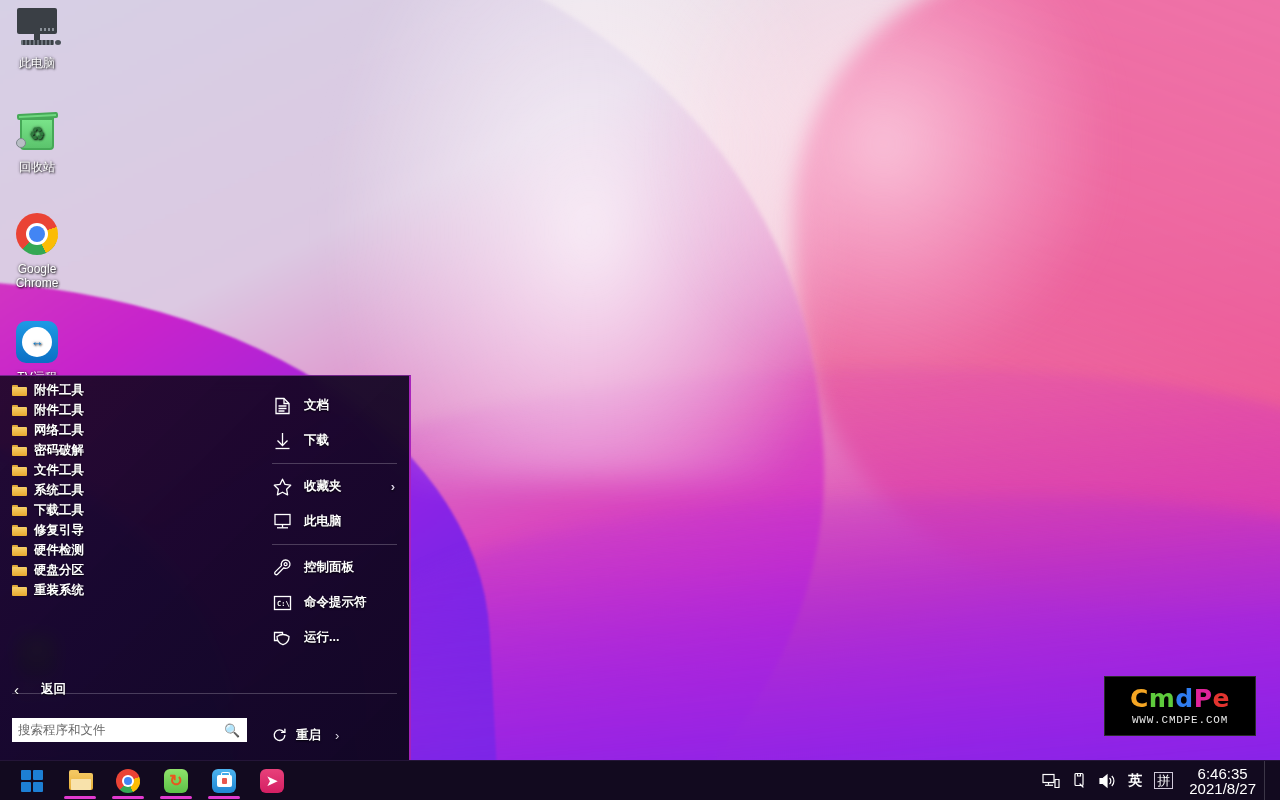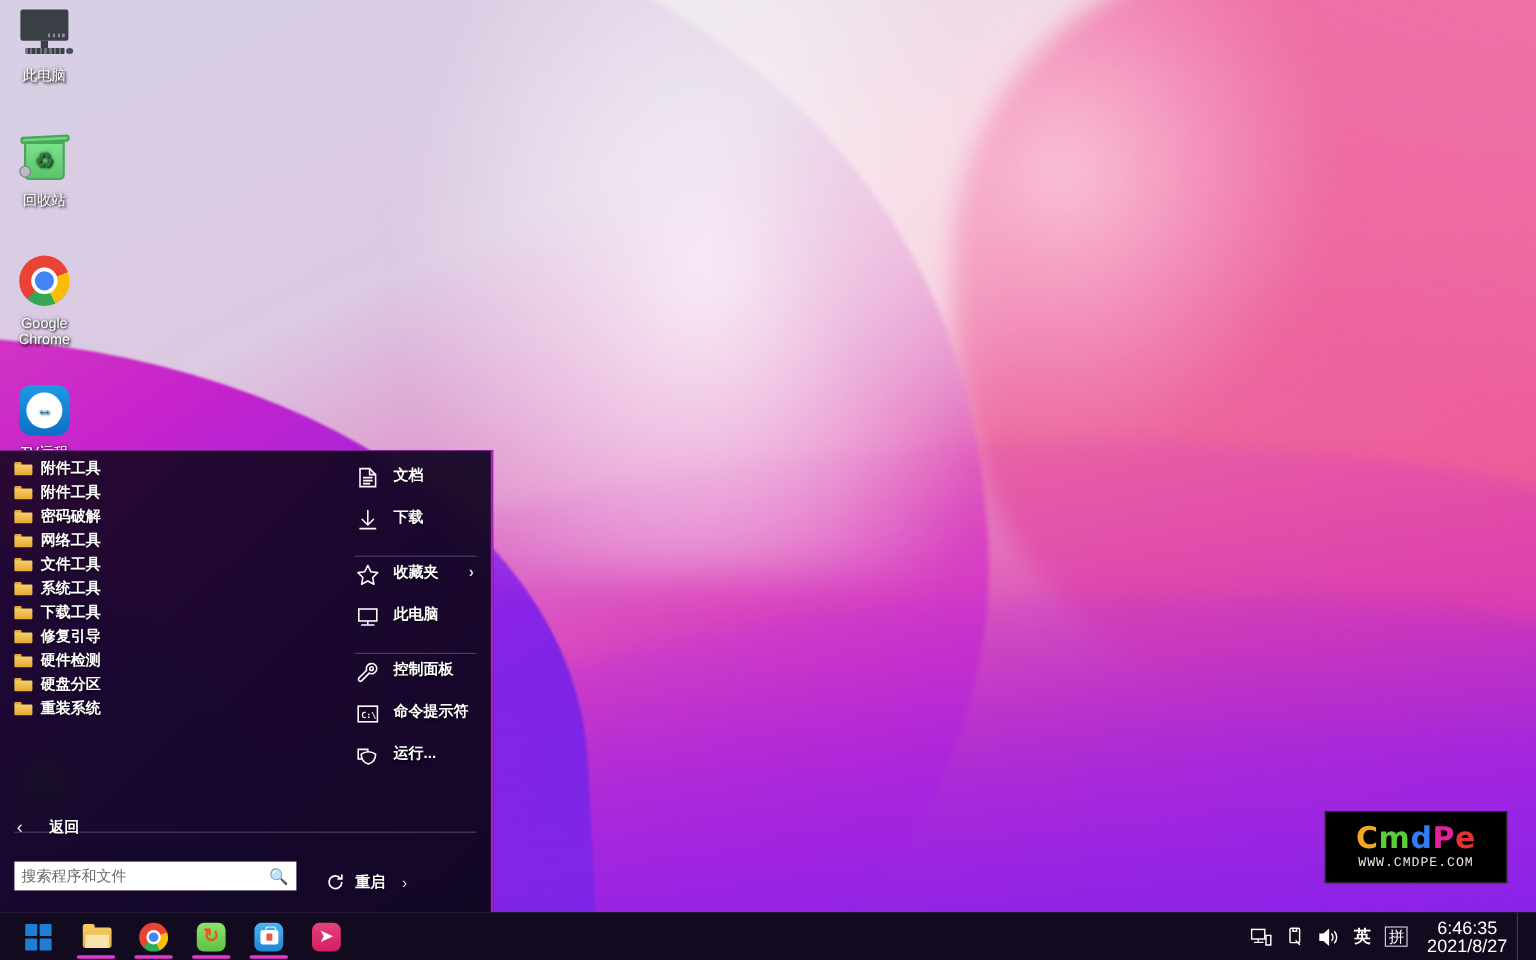--- a/index.html
+++ b/index.html
@@ -126,40 +126,40 @@
 
   
   #start-menu {
     position:absolute; left:0; top:375px; width:411px; height:385px;
     background:linear-gradient(135deg, rgba(30,8,40,.93) 0%, rgba(22,6,38,.95) 40%, rgba(14,6,30,.96) 100%);
     border-right:2px solid rgba(190,40,210,.85);
     border-top:1px solid rgba(190,60,220,.55);
     display:flex; flex-direction:column;
     backdrop-filter:blur(8px);
   }
-  .sm-cols { display:flex; flex:1; min-height:0;gap:24px; }
+  .sm-cols { display:flex; flex:1; min-height:0; }
   .sm-left { width:260px; position:relative; padding-top:4px; }
   .sm-right { flex:1; position:relative; padding-top:12px; }
 
   .sm-item {
     display:flex; align-items:center; height:20px; padding:0 6px 0 12px;
     color:#fff; font-size:12.5px; font-weight:bold; cursor:default;
     text-shadow:0 1px 2px rgba(0,0,0,.9);
   }
   .folder {
     width:15px; height:12px; margin-right:7px; position:relative; flex:none;
   }
   .folder:before { content:""; position:absolute; left:0; top:1px; width:6px; height:3px;
     background:#e0a93b; border-radius:1px 1px 0 0; }
   .folder:after { content:""; position:absolute; left:0; top:3px; width:15px; height:9px;
     background:linear-gradient(180deg,#f6cf6a,#e7a92f); border-radius:1px; }
 
   
   .sm-r-item {
-    display:flex; align-items:flex-start; height:35px; padding:0 14px 0 12px;
+    display:flex; align-items:center; height:35px; padding:0 14px 0 12px;
     color:#fff; font-size:12.5px; font-weight:bold; cursor:default;
     text-shadow:0 1px 2px rgba(0,0,0,.9);
   }
   .sm-r-item .ico { width:20px; height:20px; margin-right:12px; flex:none;
     display:flex; align-items:center; justify-content:center; }
   .sm-r-item .ico svg { display:block; }
   .sm-r-item .chev { margin-left:auto; color:#d8cfe4; font-size:13px; }
   .sm-sep { height:1px; margin:5px 12px 5px 12px; background:rgba(255,255,255,.22); }
   .sm-divider { height:1px; background:rgba(255,255,255,.22); margin:0 12px; }
   .sm-back-row {
@@ -324,25 +324,25 @@
         <div class="sm-item">
           <span class="folder"></span>
           <span>附件工具</span>
         </div>
         <div class="sm-item">
           <span class="folder"></span>
           <span>附件工具</span>
         </div>
         <div class="sm-item">
           <span class="folder"></span>
+          <span>网络工具</span>
+        </div>
+        <div class="sm-item">
+          <span class="folder"></span>
           <span>密码破解</span>
-        </div>
-        <div class="sm-item">
-          <span class="folder"></span>
-          <span>网络工具</span>
         </div>
         <div class="sm-item">
           <span class="folder"></span>
           <span>文件工具</span>
         </div>
         <div class="sm-item">
           <span class="folder"></span>
           <span>系统工具</span>
         </div>
         <div class="sm-item">

